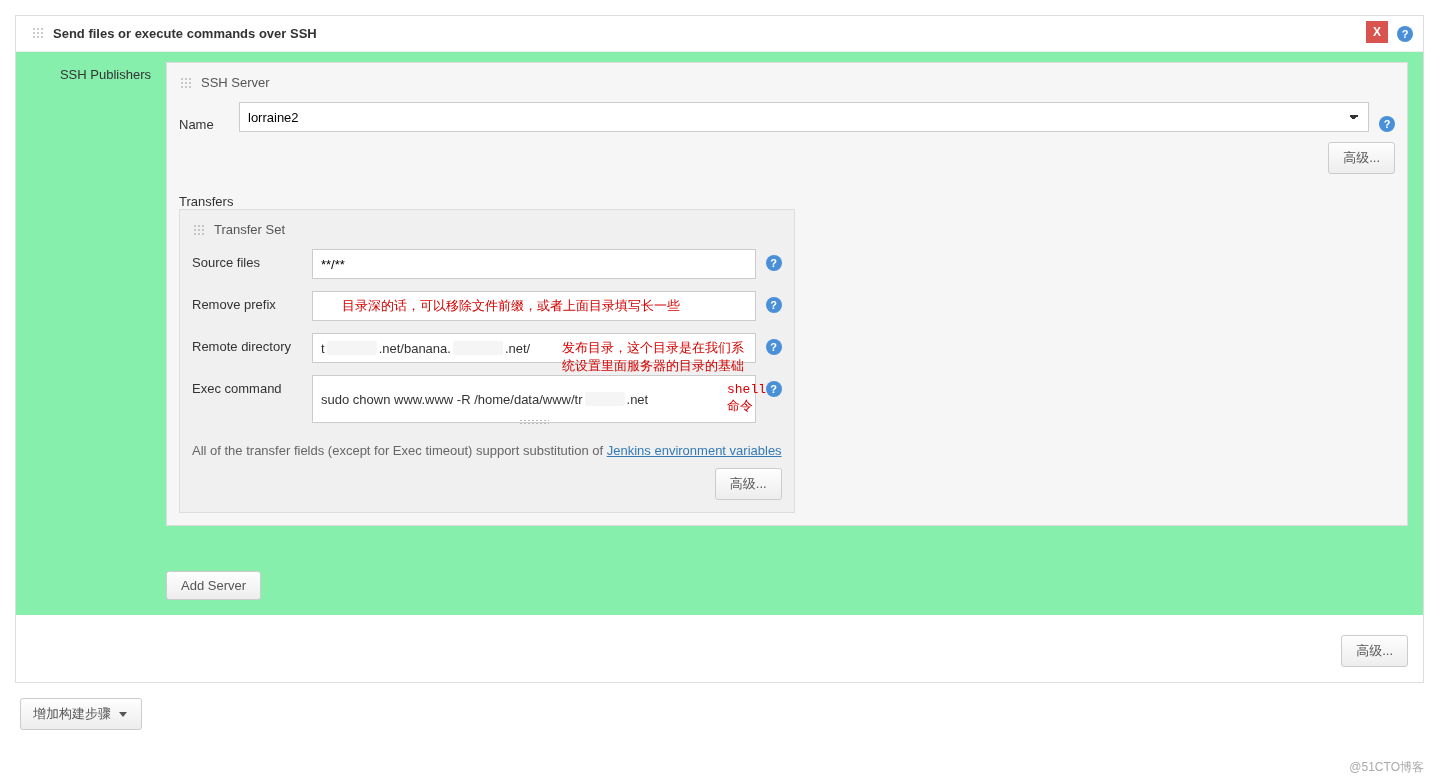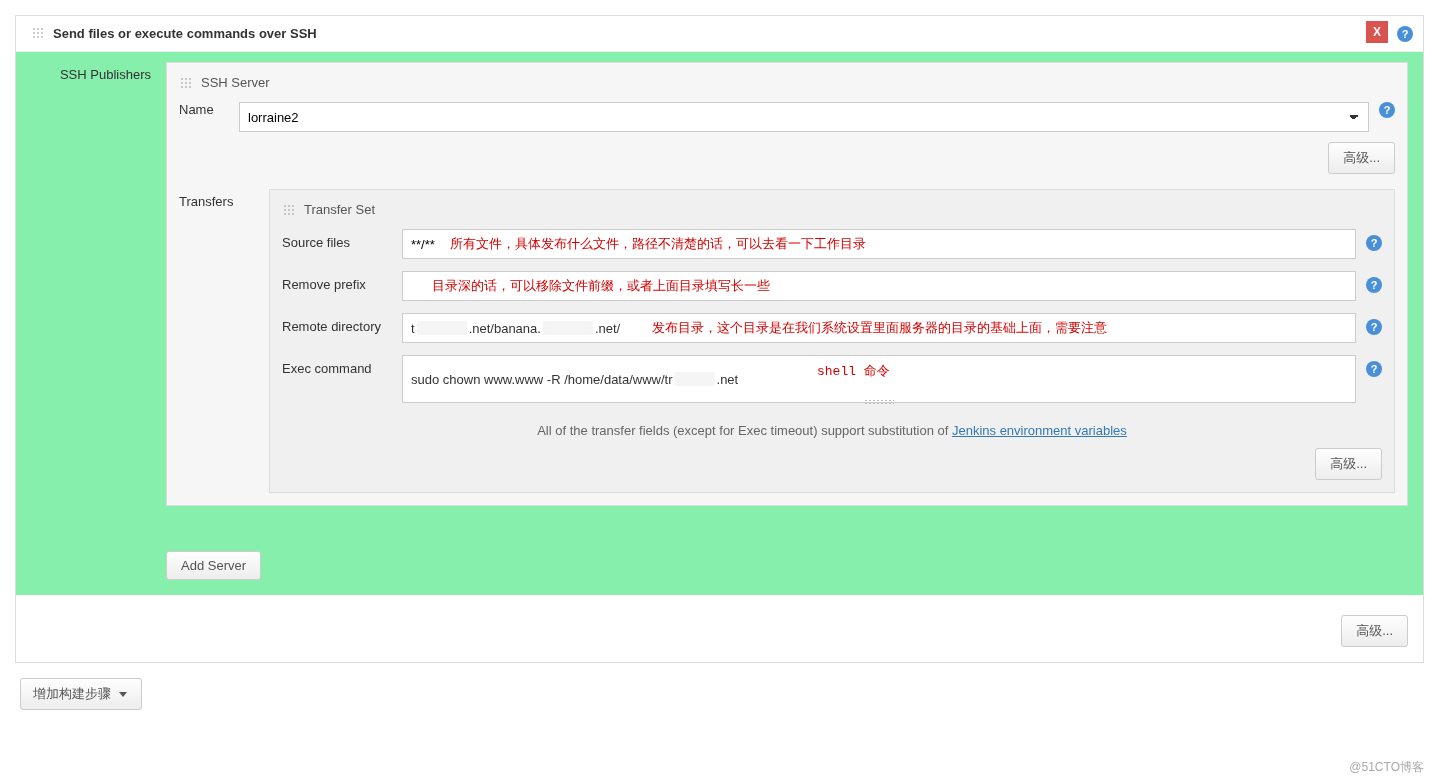--- a/index.html
+++ b/index.html
@@ -18,21 +18,21 @@
     
     .body-area { padding: 10px 15px 15px 30px; background: #86efac; }
     .row { display: flex; align-items: flex-start; margin-bottom: 0; }
     .left-label { width: 120px; flex-shrink: 0; text-align: right; padding-right: 15px; padding-top: 5px; color: #333; font-size: 13px; }
     .right-content { flex: 1; }
     
     .inner-box { border: 1px solid #ddd; background: #f6f6f6; padding: 12px; }
     .sub-header { display: flex; align-items: flex-end; margin-bottom: 12px; }
     .sub-title { font-size: 13px; color: #555; }
     
-    .form-row { display: flex; align-items: flex-start; margin-bottom: 8px; }
+    .form-row { display: flex; align-items: flex-end; margin-bottom: 8px; }
     .form-label { width: 60px; flex-shrink: 0; text-align: left; color: #333; font-size: 13px; padding-right: 10px; }
     .form-select { flex: 1; height: 30px; border: 1px solid #ccc; background: #fff; padding: 4px 8px; font-size: 13px; appearance: none; -webkit-appearance: none; background-image: linear-gradient(45deg, transparent 50%, #333 50%), linear-gradient(135deg, #333 50%, transparent 50%); background-position: calc(100% - 14px) 12px, calc(100% - 9px) 12px; background-size: 5px 5px, 5px 5px; background-repeat: no-repeat; }
     .form-help { margin-left: 10px; }
     
     .btn-row-right { display: flex; justify-content: flex-end; margin-top: 10px; }
     .btn { background: linear-gradient(#fefefe, #ededed); border: 1px solid #ccc; border-radius: 3px; padding: 6px 14px; font-size: 13px; color: #555; cursor: pointer; }
     
     .transfer-box { border: 1px solid #ddd; background: #f0f0f0; padding: 12px; }
     .tfield-row { display: flex; align-items: flex-start; margin-bottom: 12px; }
     .tfield-label { width: 120px; flex-shrink: 0; text-align: left; color: #333; font-size: 13px; padding-top: 6px; }
@@ -86,34 +86,33 @@
               <div class="form-label">Name</div>
               <select class="form-select">
                 <option>lorraine2</option>
               </select>
               <span class="help-icon form-help">?</span>
             </div>
             <div class="btn-row-right">
               <button class="btn">高级...</button>
             </div>
 
-            <div class="row" style="margin-top:15px;">
+            <div class="row" style="margin-top:15px;flex-direction:column;">
               <div style="width:90px; flex-shrink:0; text-align:left; padding-top:5px; color:#333;">Transfers</div>
               <div class="right-content">
                 <div class="transfer-box">
                   <div class="sub-header">
                     <span class="drag-handle"></span>
                     <span class="sub-title">Transfer Set</span>
                   </div>
 
                   <div class="tfield-row">
                     <div class="tfield-label">Source files</div>
                     <div class="tfield-input-wrap">
                       <input class="tfield-input" type="text" value="**/**" style="">
-                      <span class="red-note" style="left:48px; top:6px;">所有文件，具体发布什么文件，路径不清楚的话，可以去看一下工作目录</span>
                     </div>
                     <span class="help-icon tfield-help">?</span>
                   </div>
 
                   <div class="tfield-row">
                     <div class="tfield-label">Remove prefix</div>
                     <div class="tfield-input-wrap">
                       <input class="tfield-input" type="text" value="" style="">
                       <span class="red-note" style="left:30px; top:6px;">目录深的话，可以移除文件前缀，或者上面目录填写长一些</span>
                     </div>

